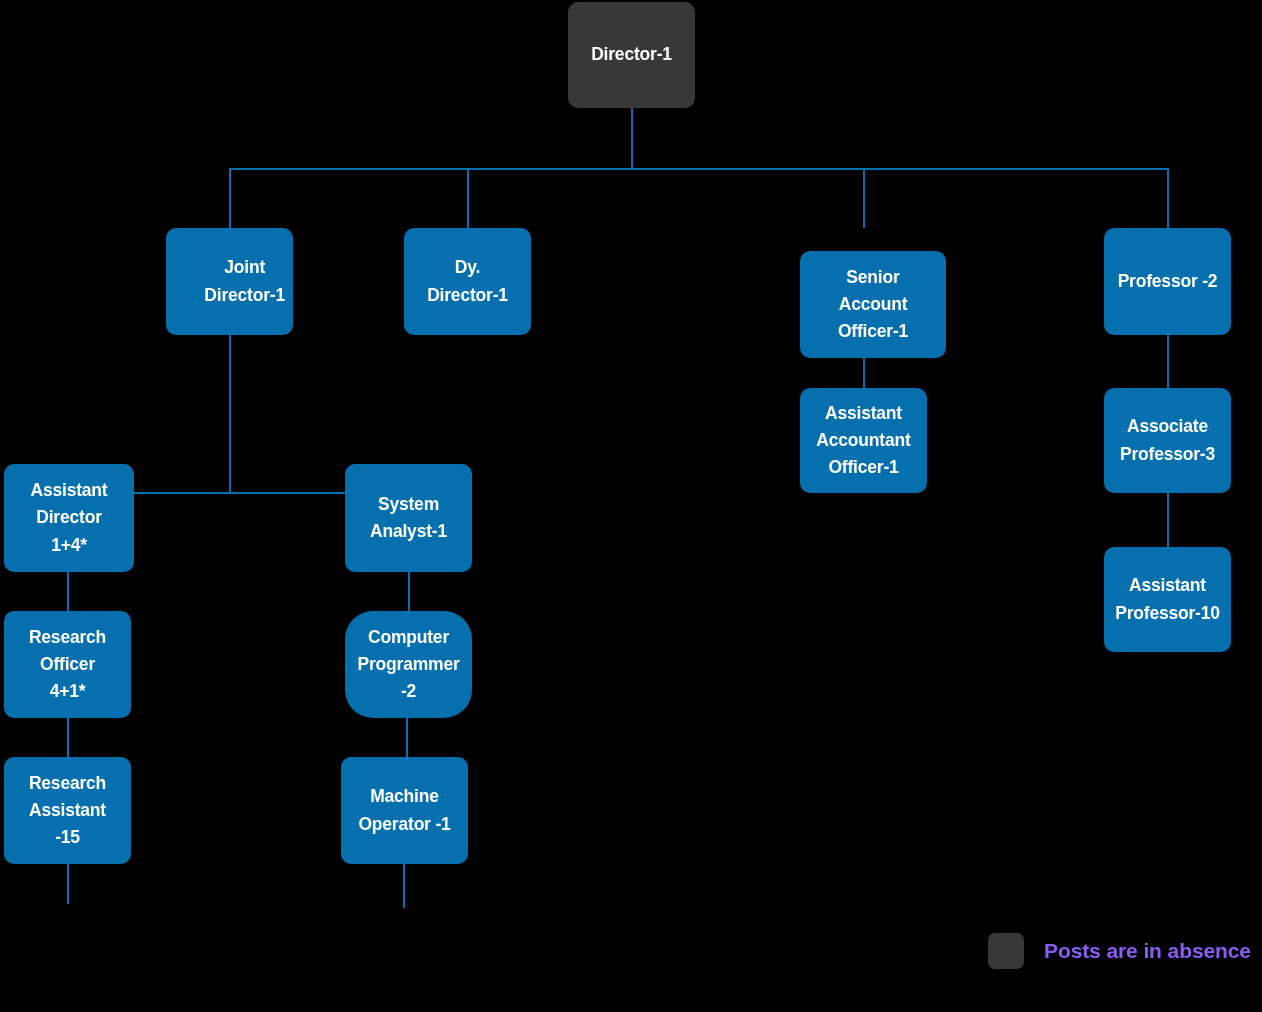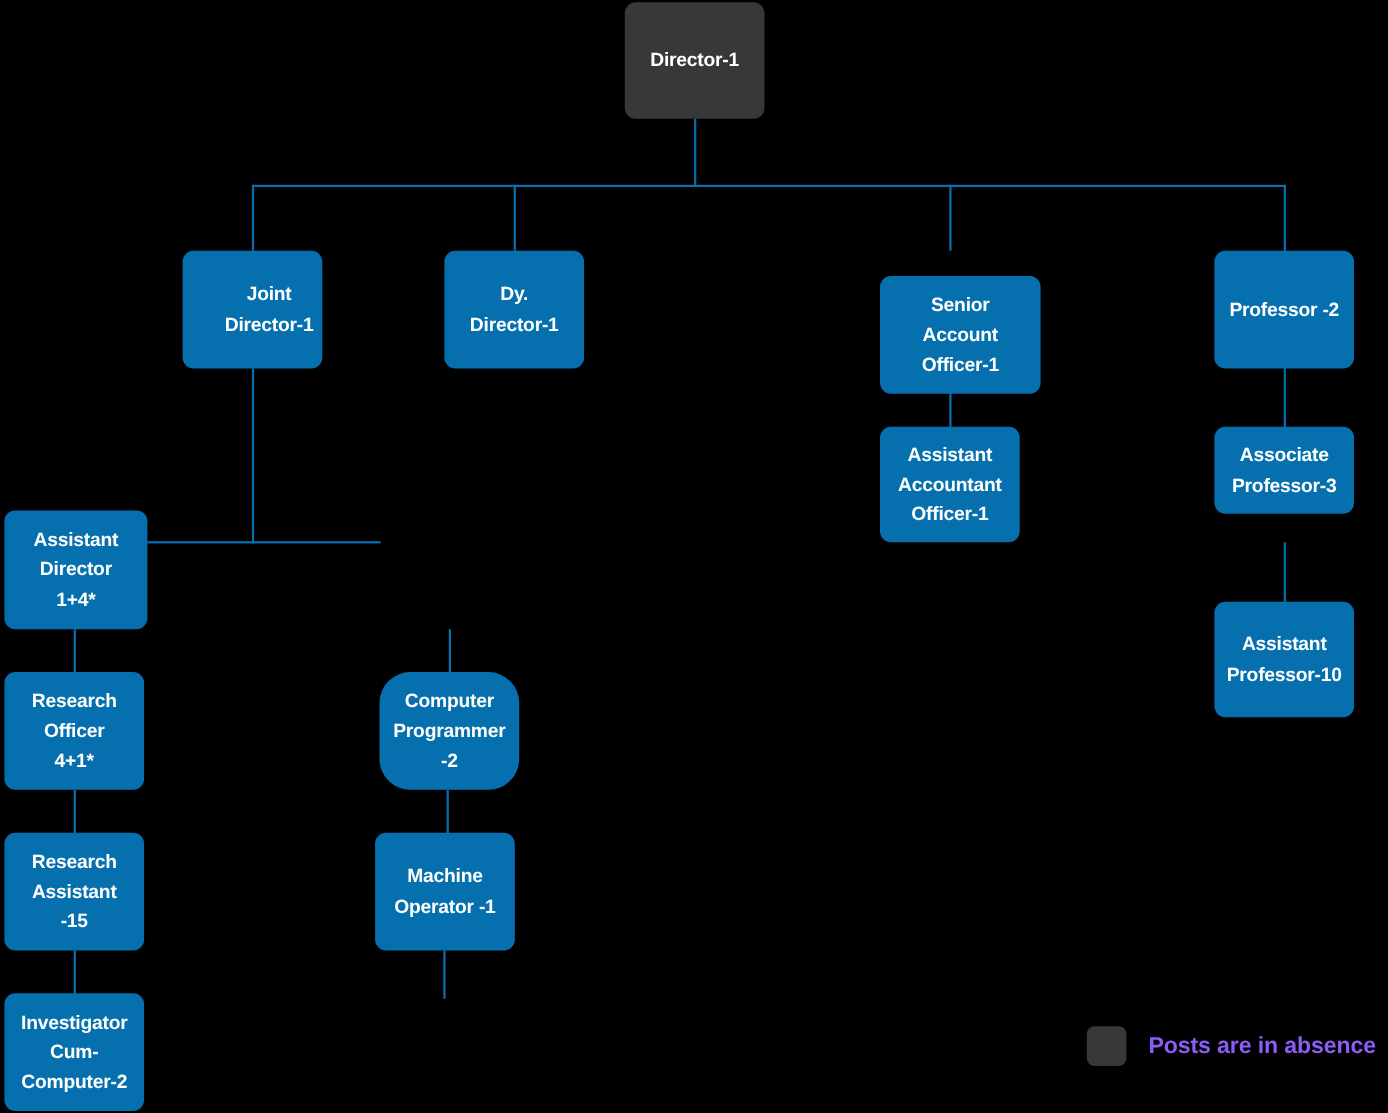--- a/index.html
+++ b/index.html
@@ -116,54 +116,53 @@
   <div class="node" style="left:1104px; top:228px; width:127px; height:107px;">
     <span class="label">Professor -2</span>
   </div>
 
   <div class="node" style="left:800px; top:388px; width:127px; height:105px;">
     <span class="label">Assistant
 Accountant
 Officer-1</span>
   </div>
 
-  <div class="node" style="left:1104px; top:388px; width:127px; height:79px;">
+  <div class="node" style="left:1104px; top:388px; width:127px; height:105px;">
     <span class="label">Associate
 Professor-3</span>
   </div>
 
   <div class="node" style="left:1104px; top:547px; width:127px; height:105px;">
     <span class="label">Assistant
 Professor-10</span>
   </div>
 
   <div class="node" style="left:4px; top:464px; width:130px; height:108px;">
     <span class="label">Assistant
 Director
 1+4*</span>
   </div>
 
+  <div class="node" style="left:345px; top:464px; width:127px; height:108px;">
+    <span class="label">System
+Analyst-1</span>
+  </div>
 
   <div class="node" style="left:4px; top:611px; width:127px; height:107px;">
     <span class="label">Research
 Officer
 4+1*</span>
   </div>
 
   <div class="node" style="left:4px; top:757px; width:127px; height:107px;">
     <span class="label">Research
 Assistant
 -15</span>
   </div>
 
-  <div class="node" style="left:4px; top:903px; width:127px; height:107px;">
-    <span class="label">Investigator
-Cum-
-Computer-2</span>
-  </div>
 
   <div class="node" style="left:345px; top:611px; width:127px; height:107px;border-radius:28px;">
     <span class="label">Computer
 Programmer
 -2</span>
   </div>
 
   <div class="node" style="left:341px; top:757px; width:127px; height:107px;">
     <span class="label">Machine
 Operator -1</span>

